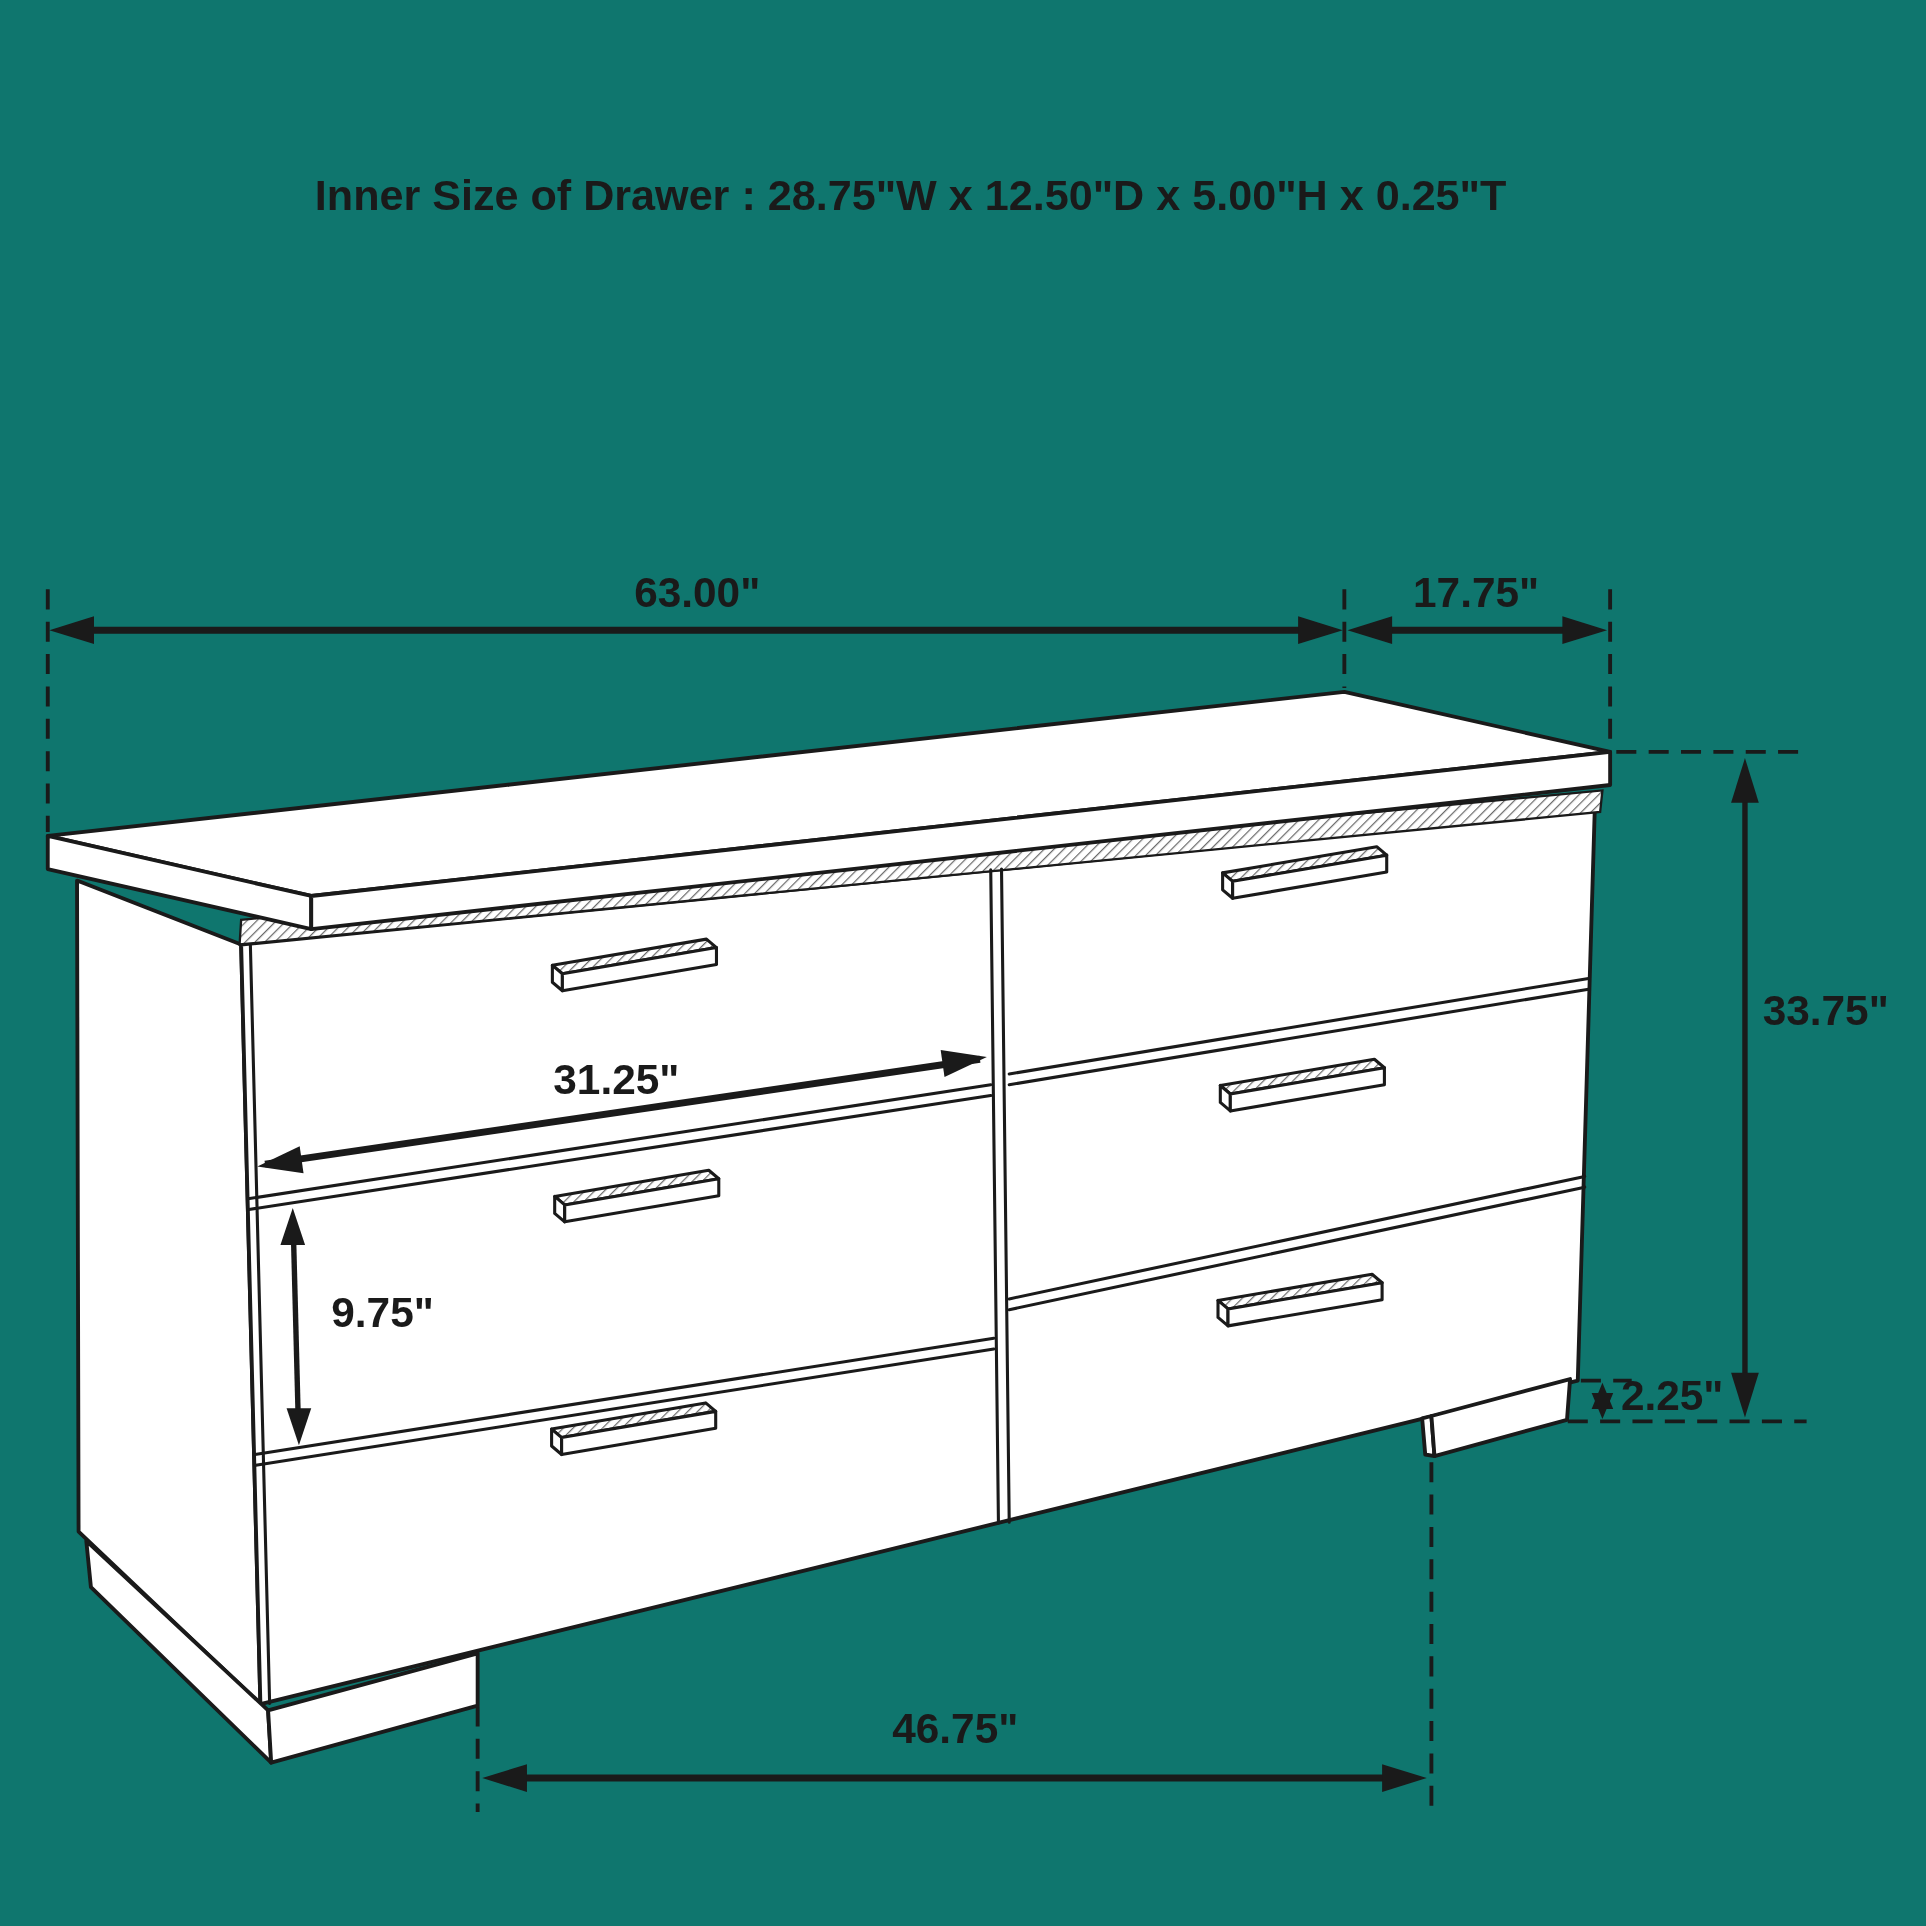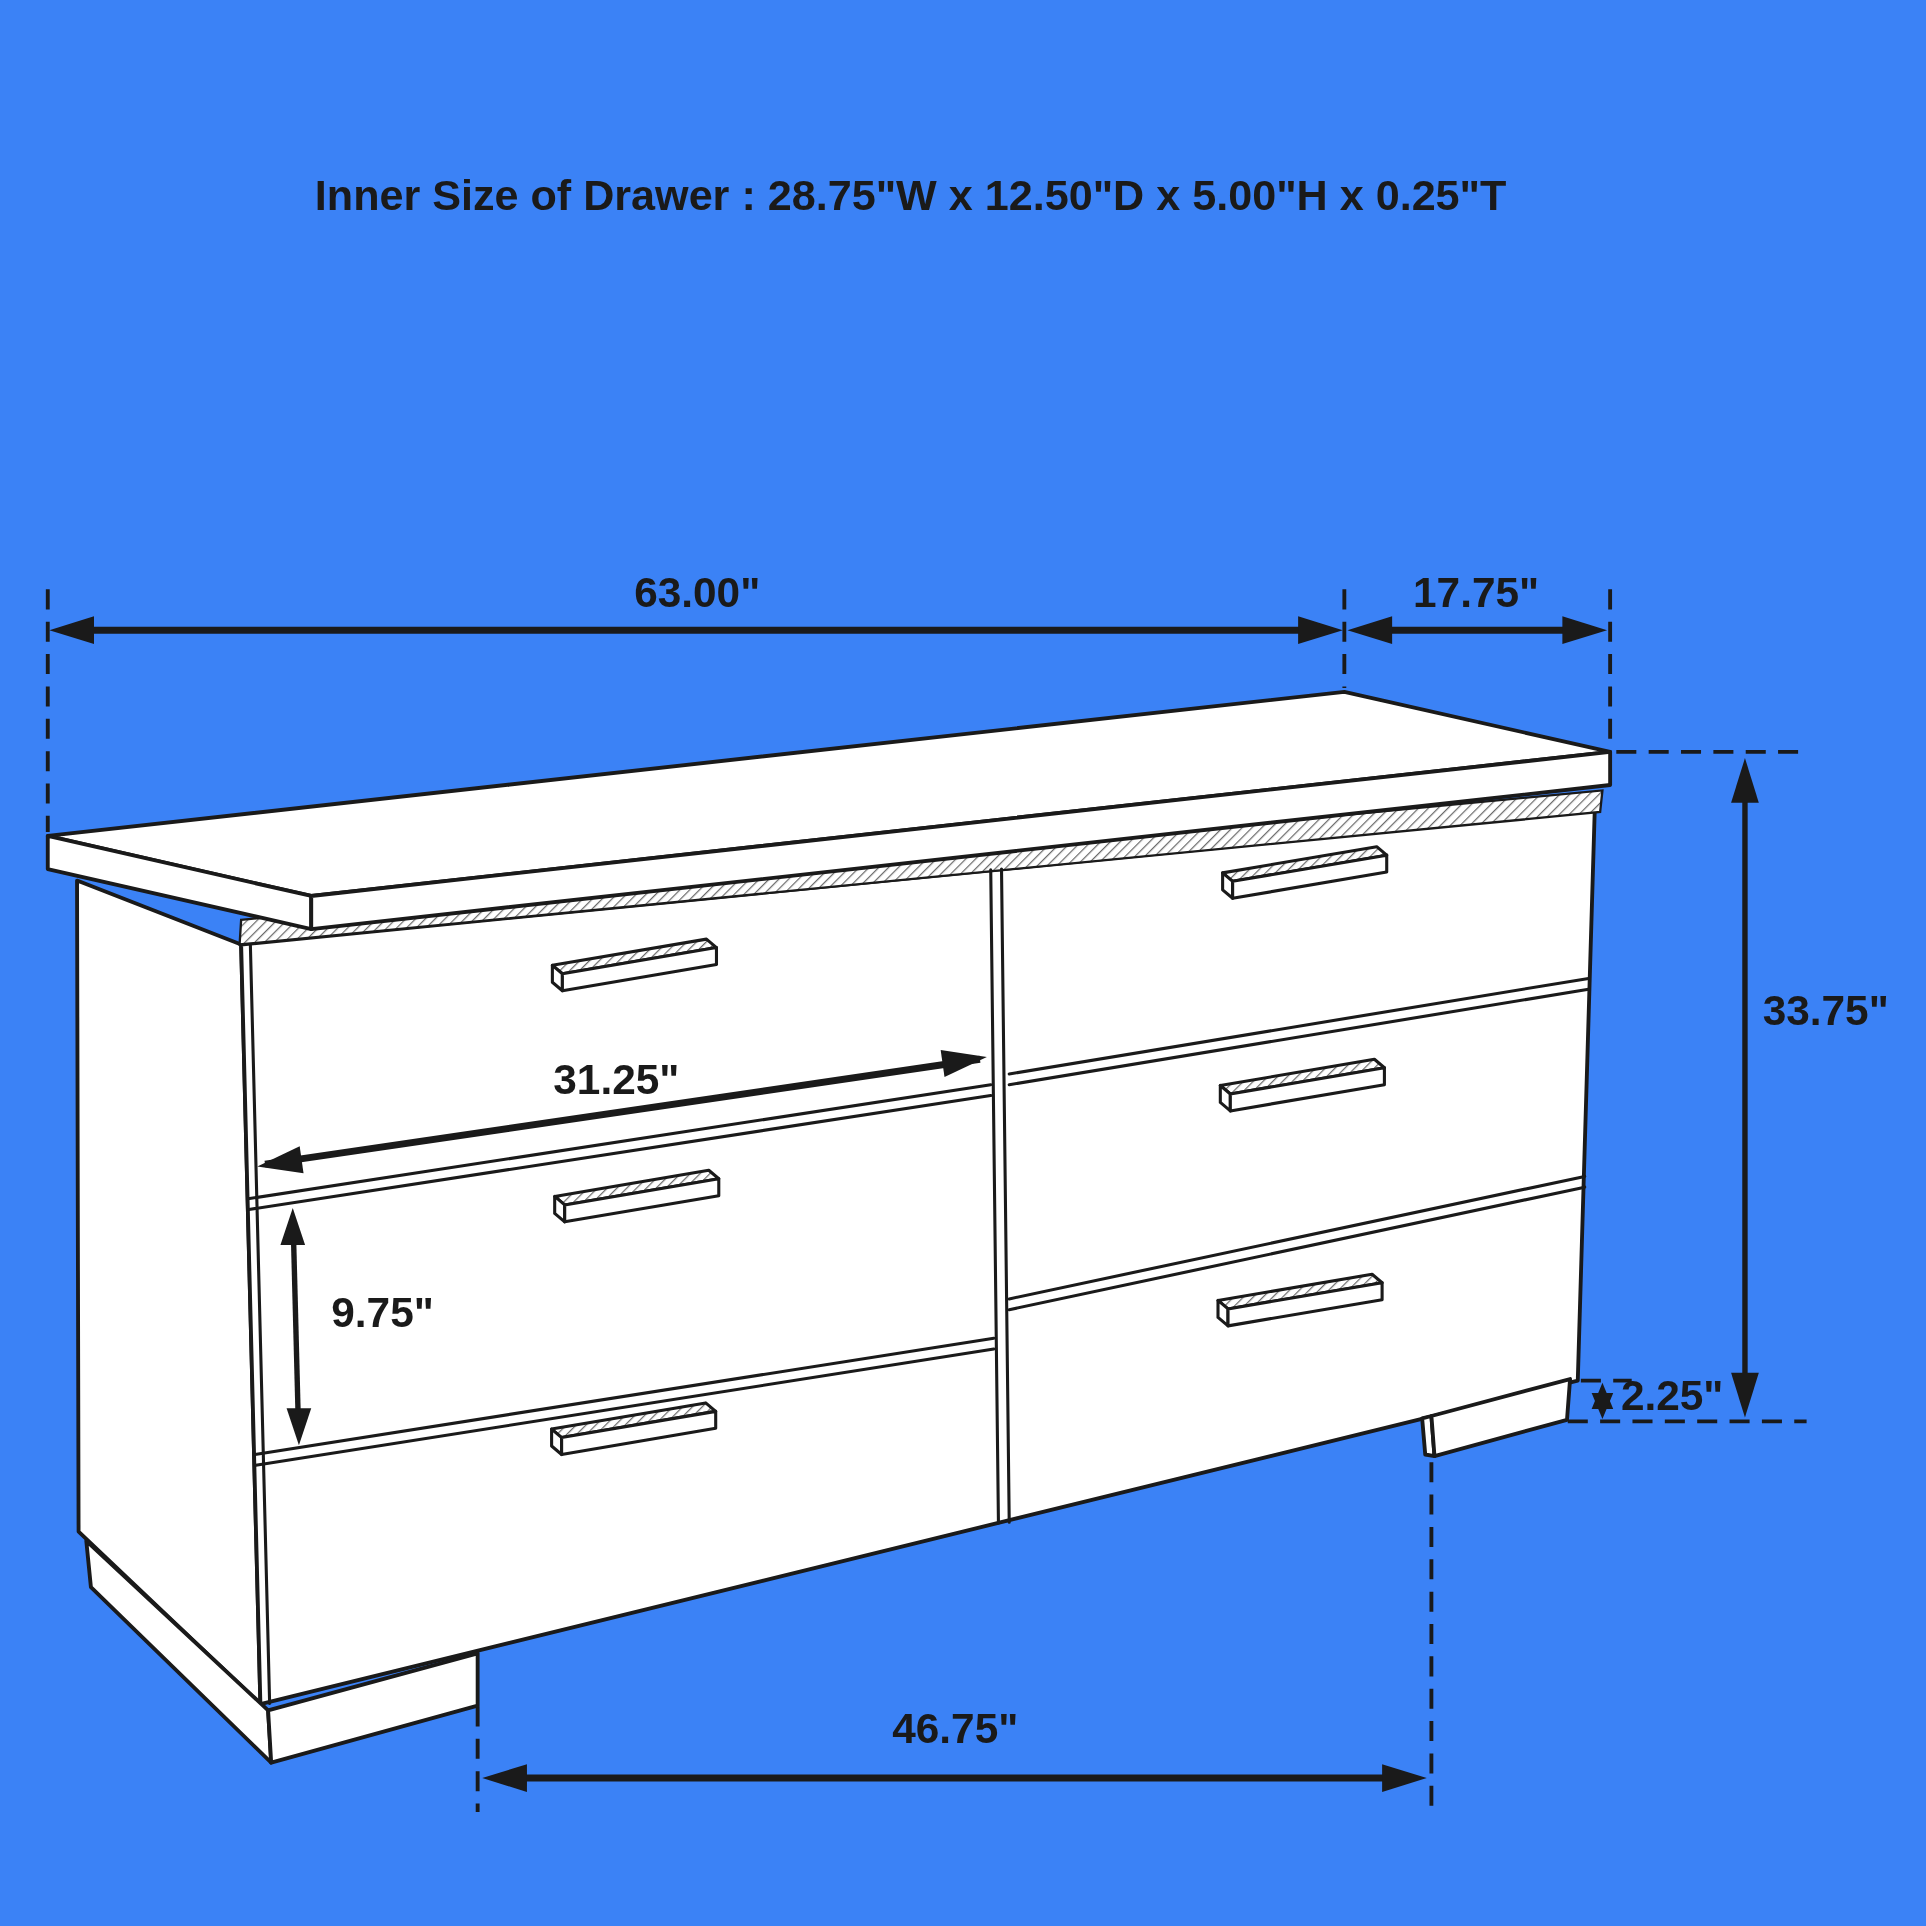--- a/index.html
+++ b/index.html
@@ -1,16 +1,16 @@
 <!DOCTYPE html>
 <html style="font-size:12.3px"><head>
 <meta charset="utf-8">
 <style>
   html,body{margin:0;padding:0;background:#ffffff;}
-  .page{position:relative;width:1926px;height:1926px;background:#3b82f6;overflow:hidden;}
+  .page{position:relative;width:1926px;height:1926px;background:#0f766e;overflow:hidden;}
   svg{position:absolute;left:0;top:0;}
   .title-text{font:700 56px "Liberation Sans", sans-serif;fill:#1a1a1a;}
   .dim-text{font:700 55px "Liberation Sans", sans-serif;fill:#1a1a1a;}
   .edge-thin{stroke:#1a1a1a;stroke-width:4;fill:none;stroke-linecap:round;}
   .face{fill:#ffffff;stroke:#1a1a1a;stroke-width:5;stroke-linejoin:round;}
   .dash{stroke:#1a1a1a;stroke-width:5;fill:none;stroke-dasharray:26 16;}
   .dimline{stroke:#1a1a1a;stroke-width:7;fill:none;}
   .dimline-heavy{stroke:#1a1a1a;stroke-width:9;fill:none;}
   .head{fill:#1a1a1a;stroke:none;}
 </style>

